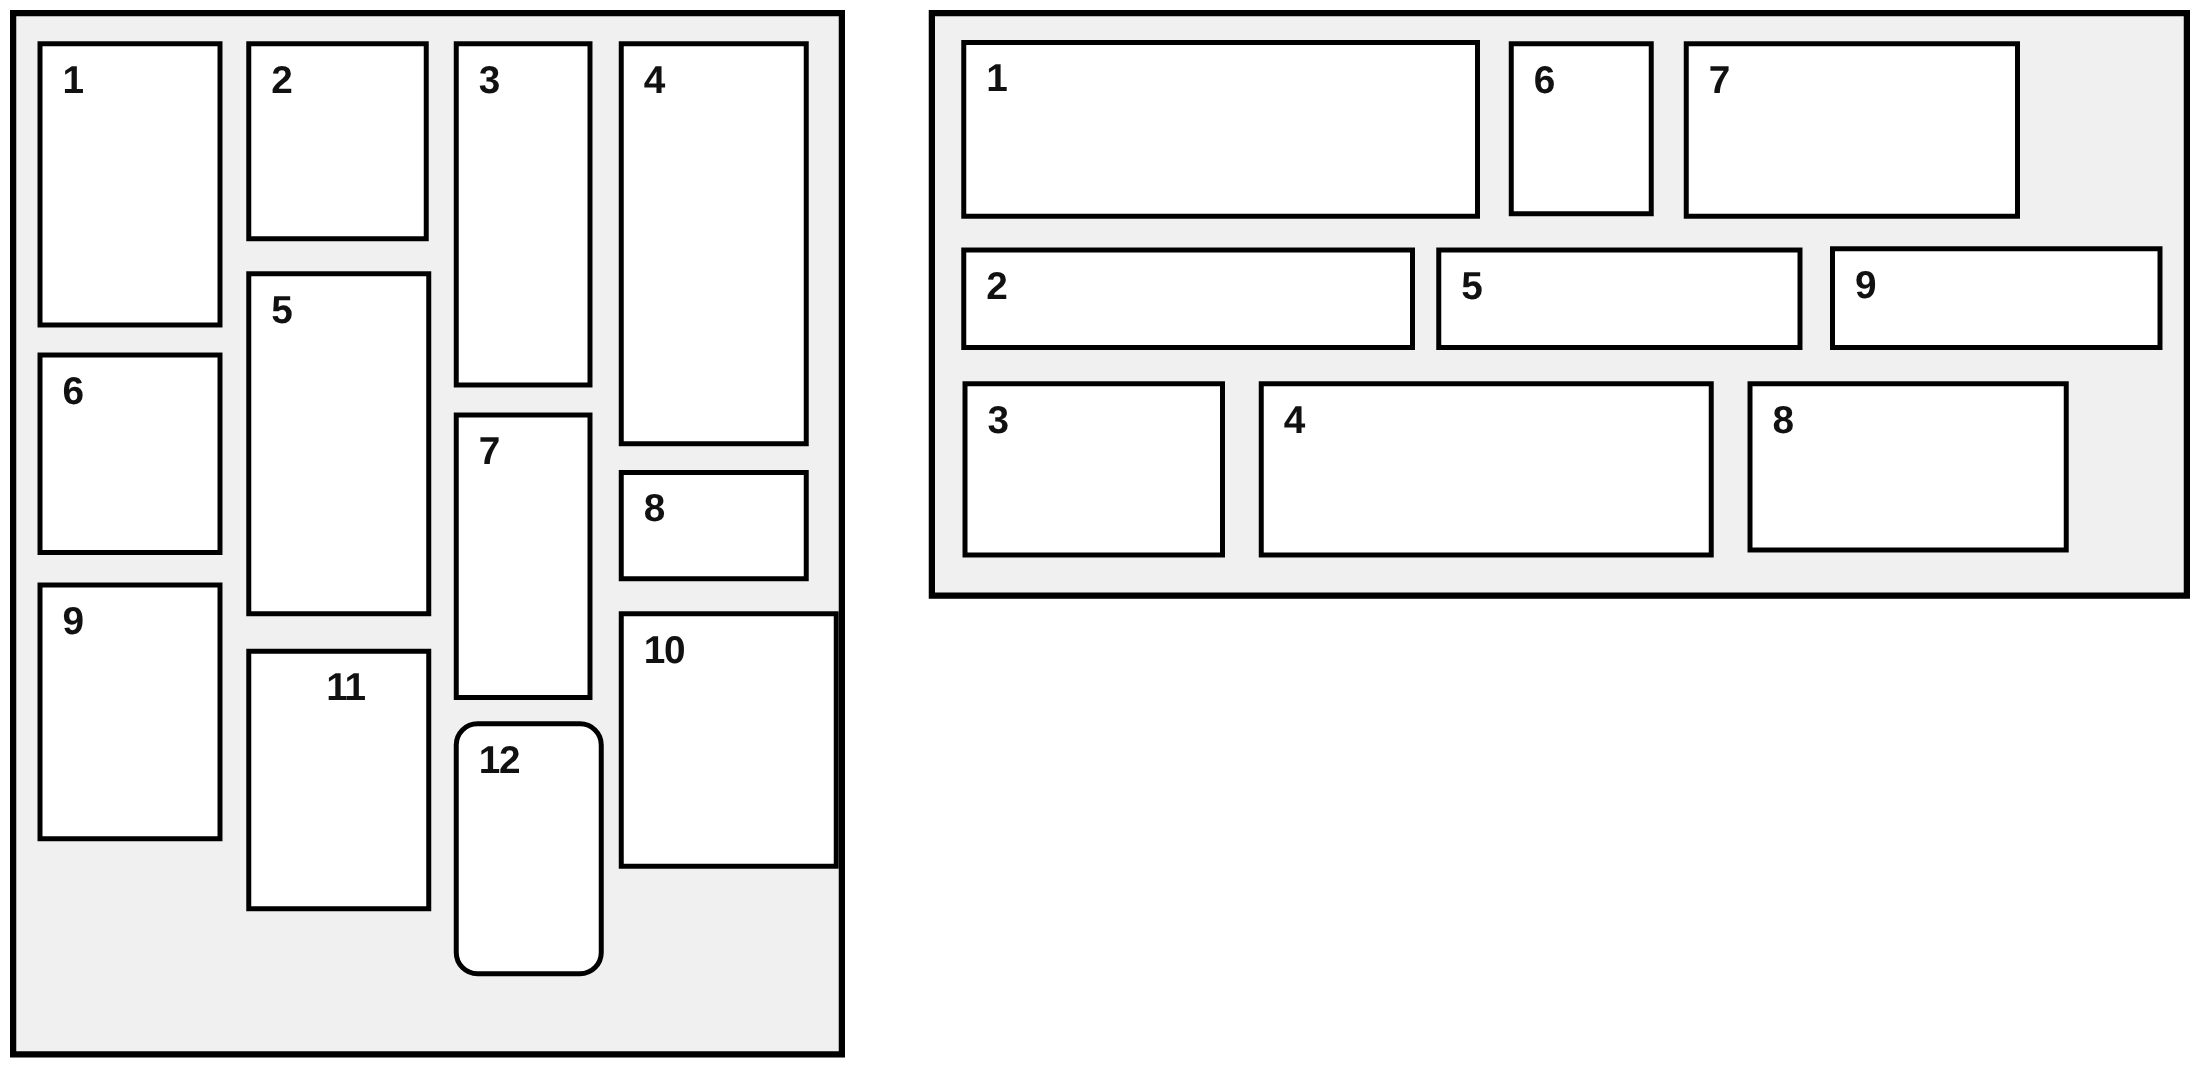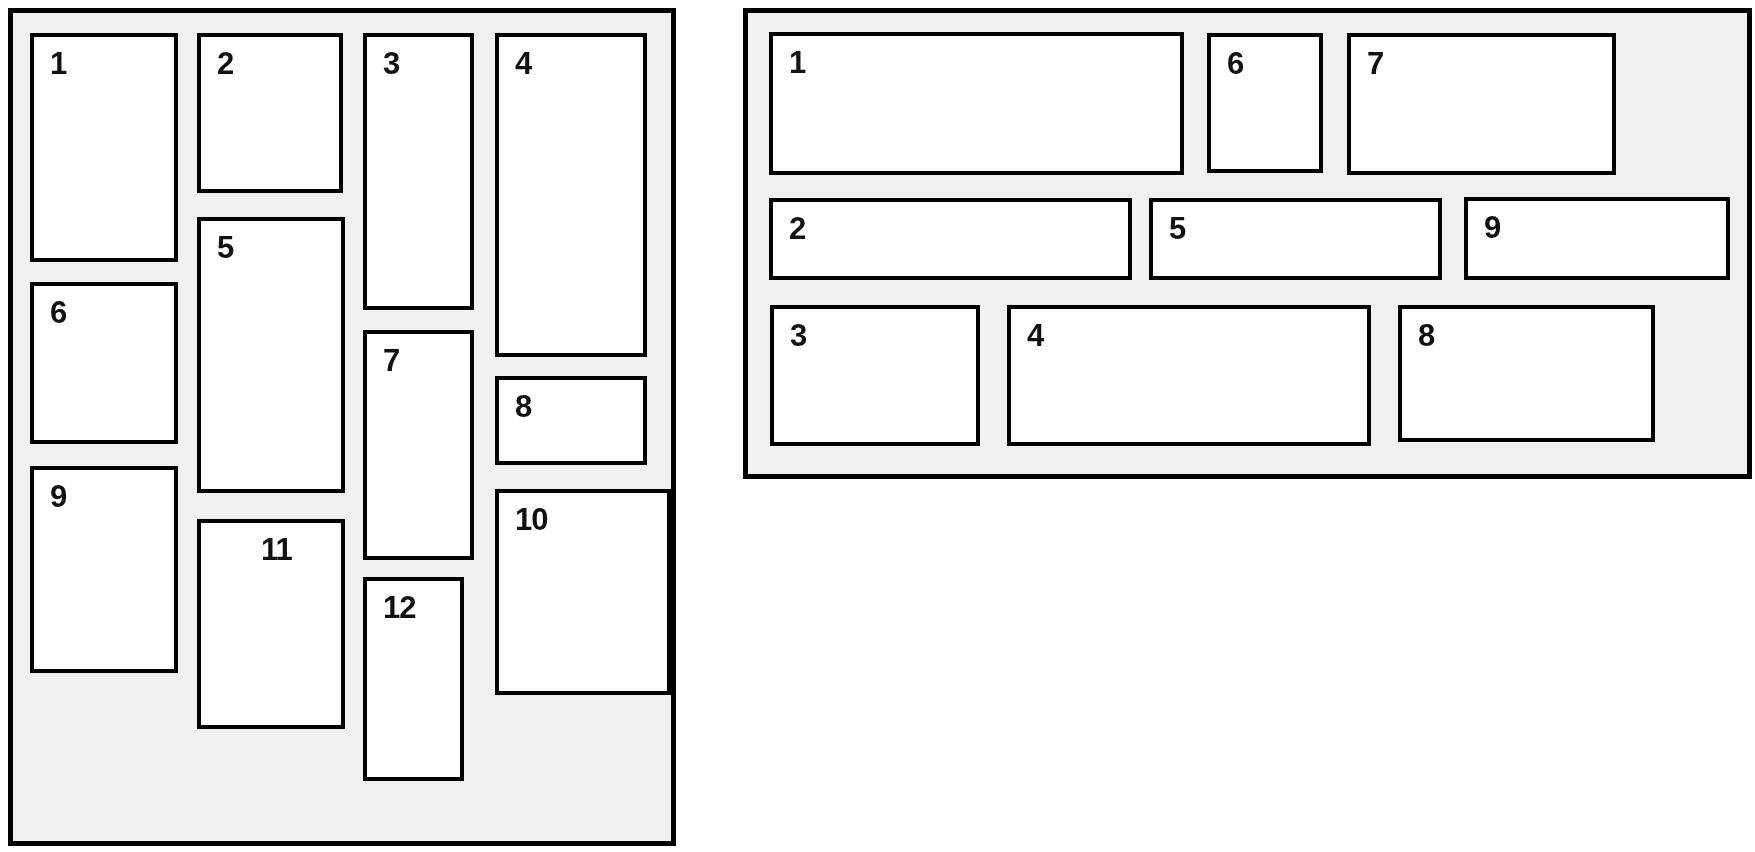--- a/index.html
+++ b/index.html
@@ -62,21 +62,21 @@
     </div>
     <div class="mitem" style="left: 17px; top: 453px; width: 148px; height: 207px; background: rgb(255, 255, 255); border-color: rgb(0, 0, 0);">
       <span class="num" style="color: rgb(17, 17, 17);">9</span>
     </div>
     <div class="mitem" style="left: 482px; top: 476px; width: 176px; height: 206px; background: rgb(255, 255, 255); border-color: rgb(0, 0, 0);">
       <span class="num" style="color: rgb(17, 17, 17);">10</span>
     </div>
     <div class="mitem" style="left: 184px; top: 506px; width: 148px; height: 210px; background: rgb(255, 255, 255); border-color: rgb(0, 0, 0);">
       <span class="num" style="color: rgb(17, 17, 17); margin-left: 44px;">11</span>
     </div>
-    <div class="mitem" style="left: 350px; top: 564px; width: 101px; height: 204px; background: rgb(255, 255, 255); border-color: rgb(0, 0, 0);">
+    <div class="mitem" style="left: 350px; top: 564px; width: 120px; height: 204px; background: rgb(255, 255, 255); border-color: rgb(0, 0, 0); border-radius: 19px;">
       <span class="num" style="color: rgb(17, 17, 17);">12</span>
     </div>
   </div>
 
 <div class="panel" style="left: 743px; top: 8px; width: 1009px; height: 471px; background: rgb(240, 240, 240); border-color: rgb(0, 0, 0);">
     <div class="mitem" style="left: 21px; top: 19px; width: 415px; height: 143px; background: rgb(255, 255, 255); border-color: rgb(0, 0, 0);">
       <span class="num" style="color: rgb(17, 17, 17);">1</span>
     </div>
     <div class="mitem" style="left: 21px; top: 185px; width: 363px; height: 82px; background: rgb(255, 255, 255); border-color: rgb(0, 0, 0);">
       <span class="num" style="color: rgb(17, 17, 17);">2</span>

